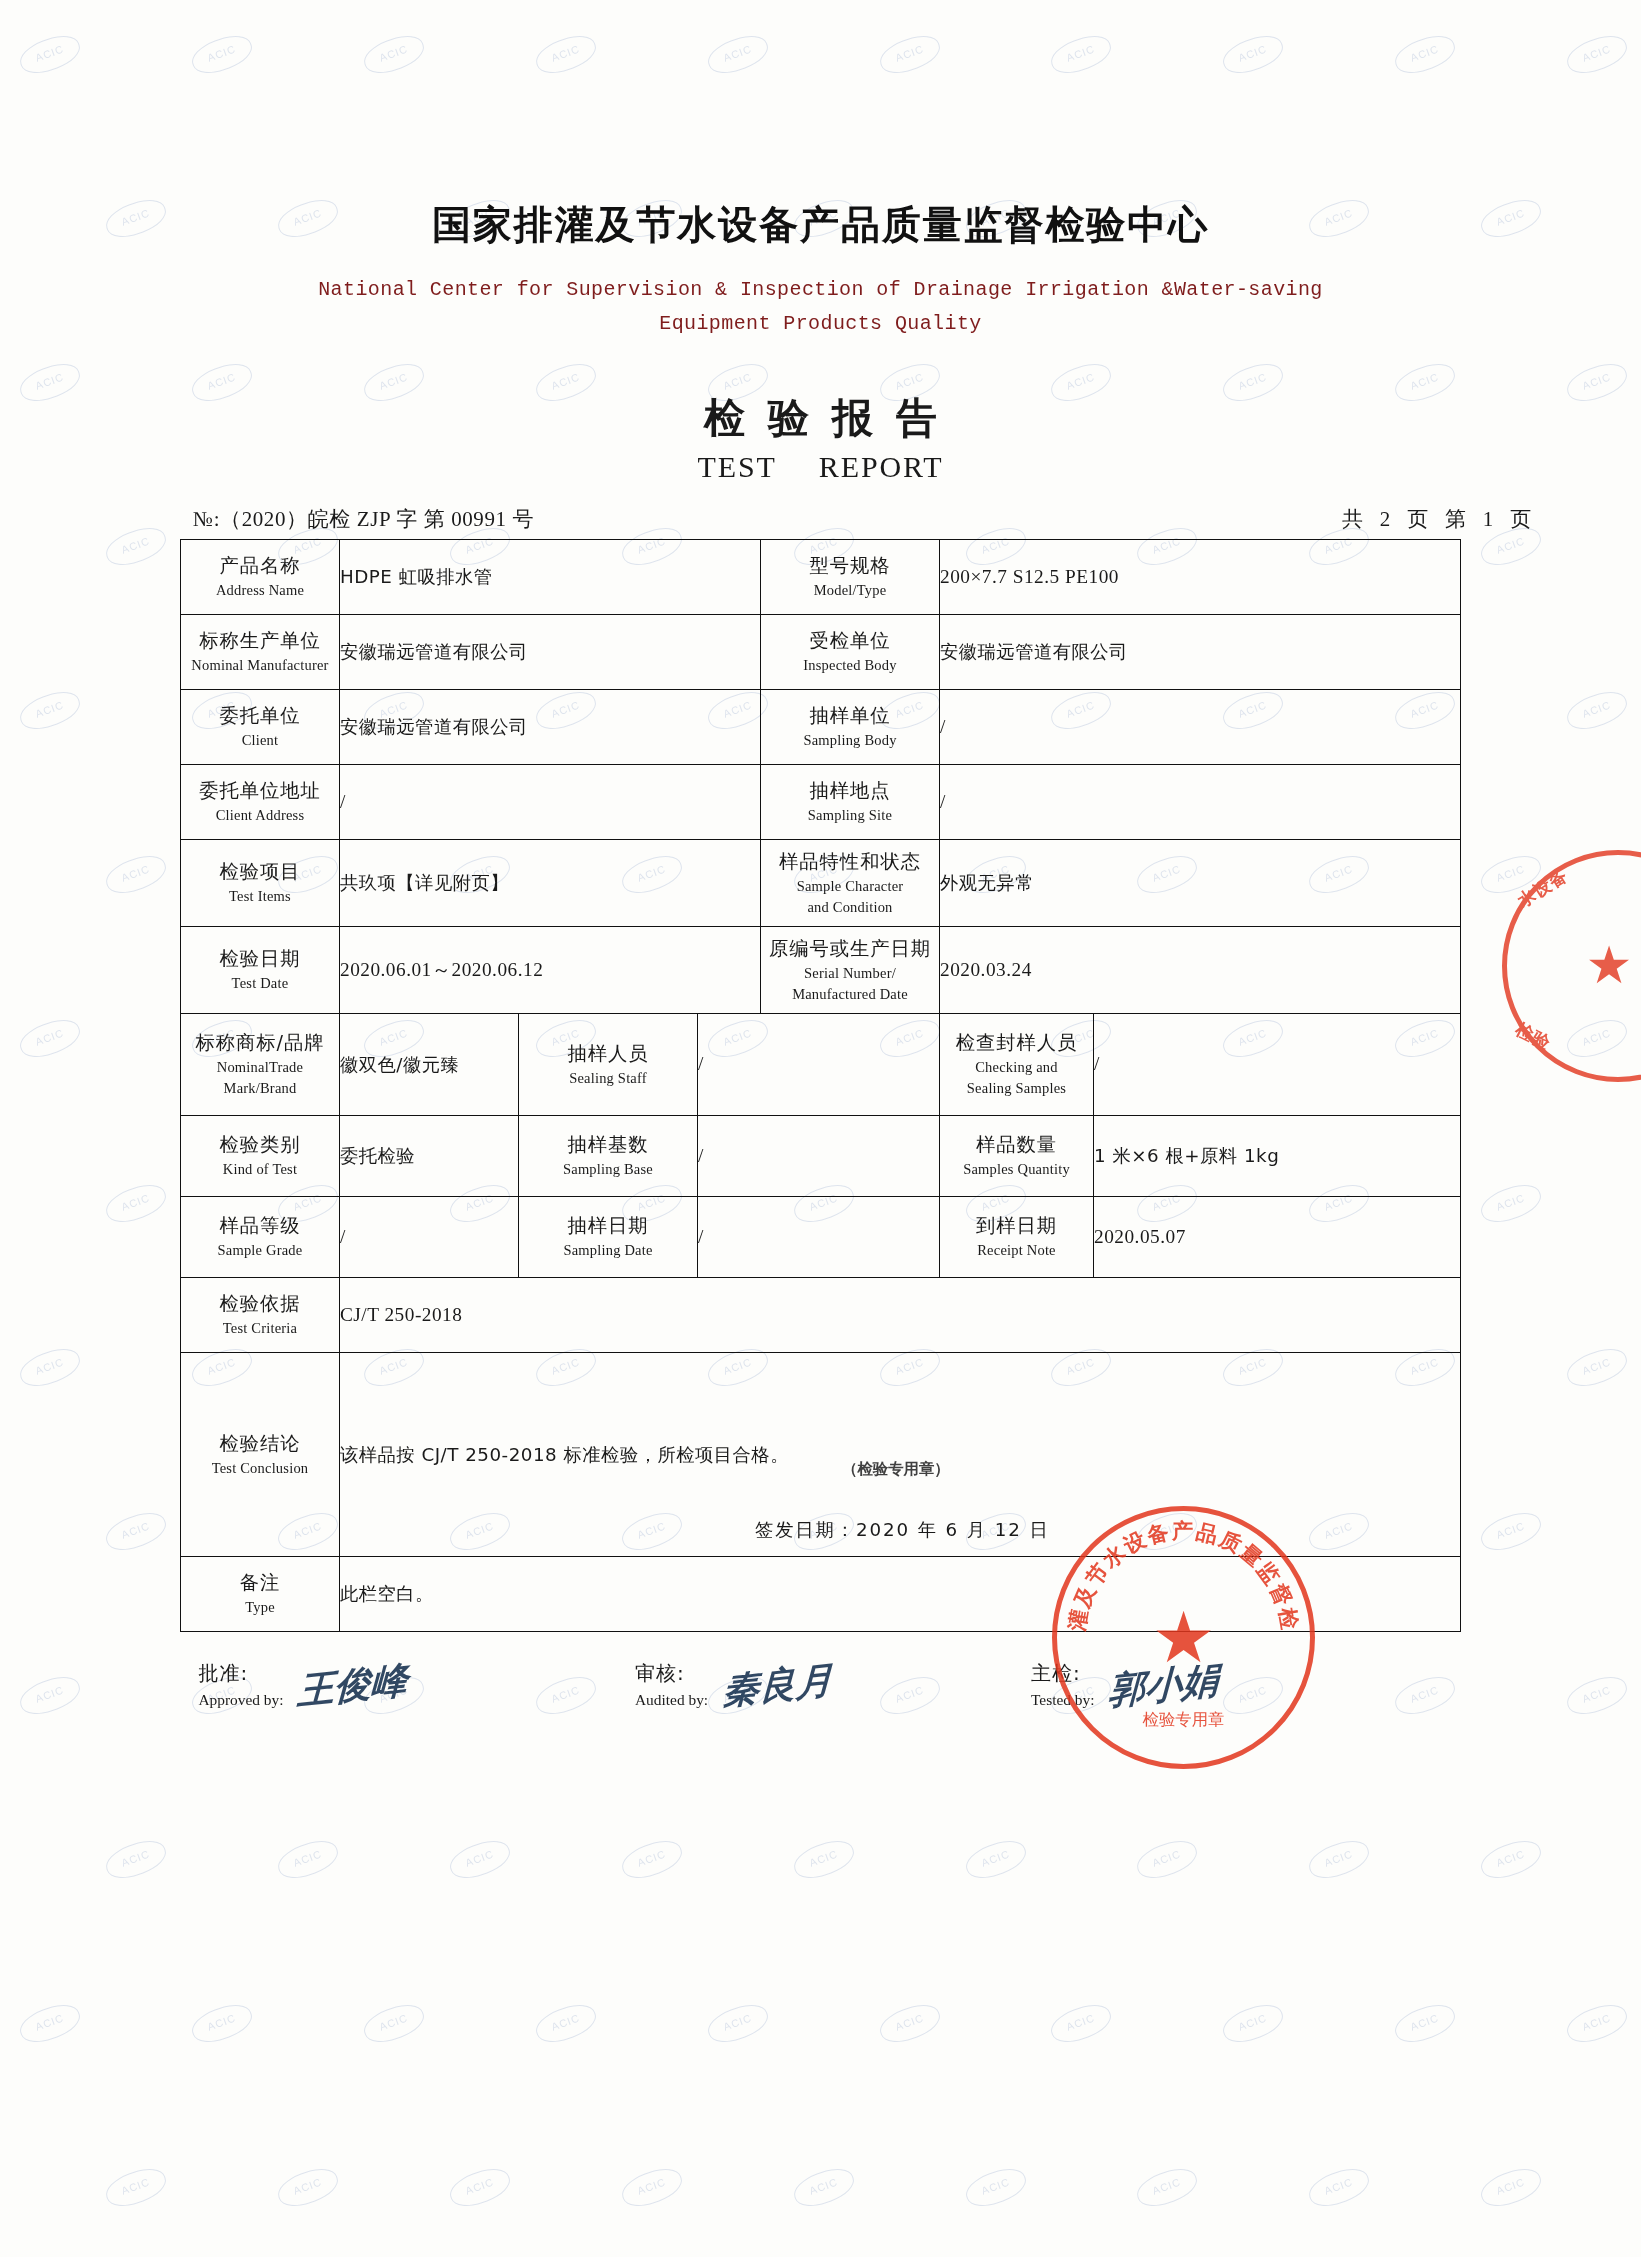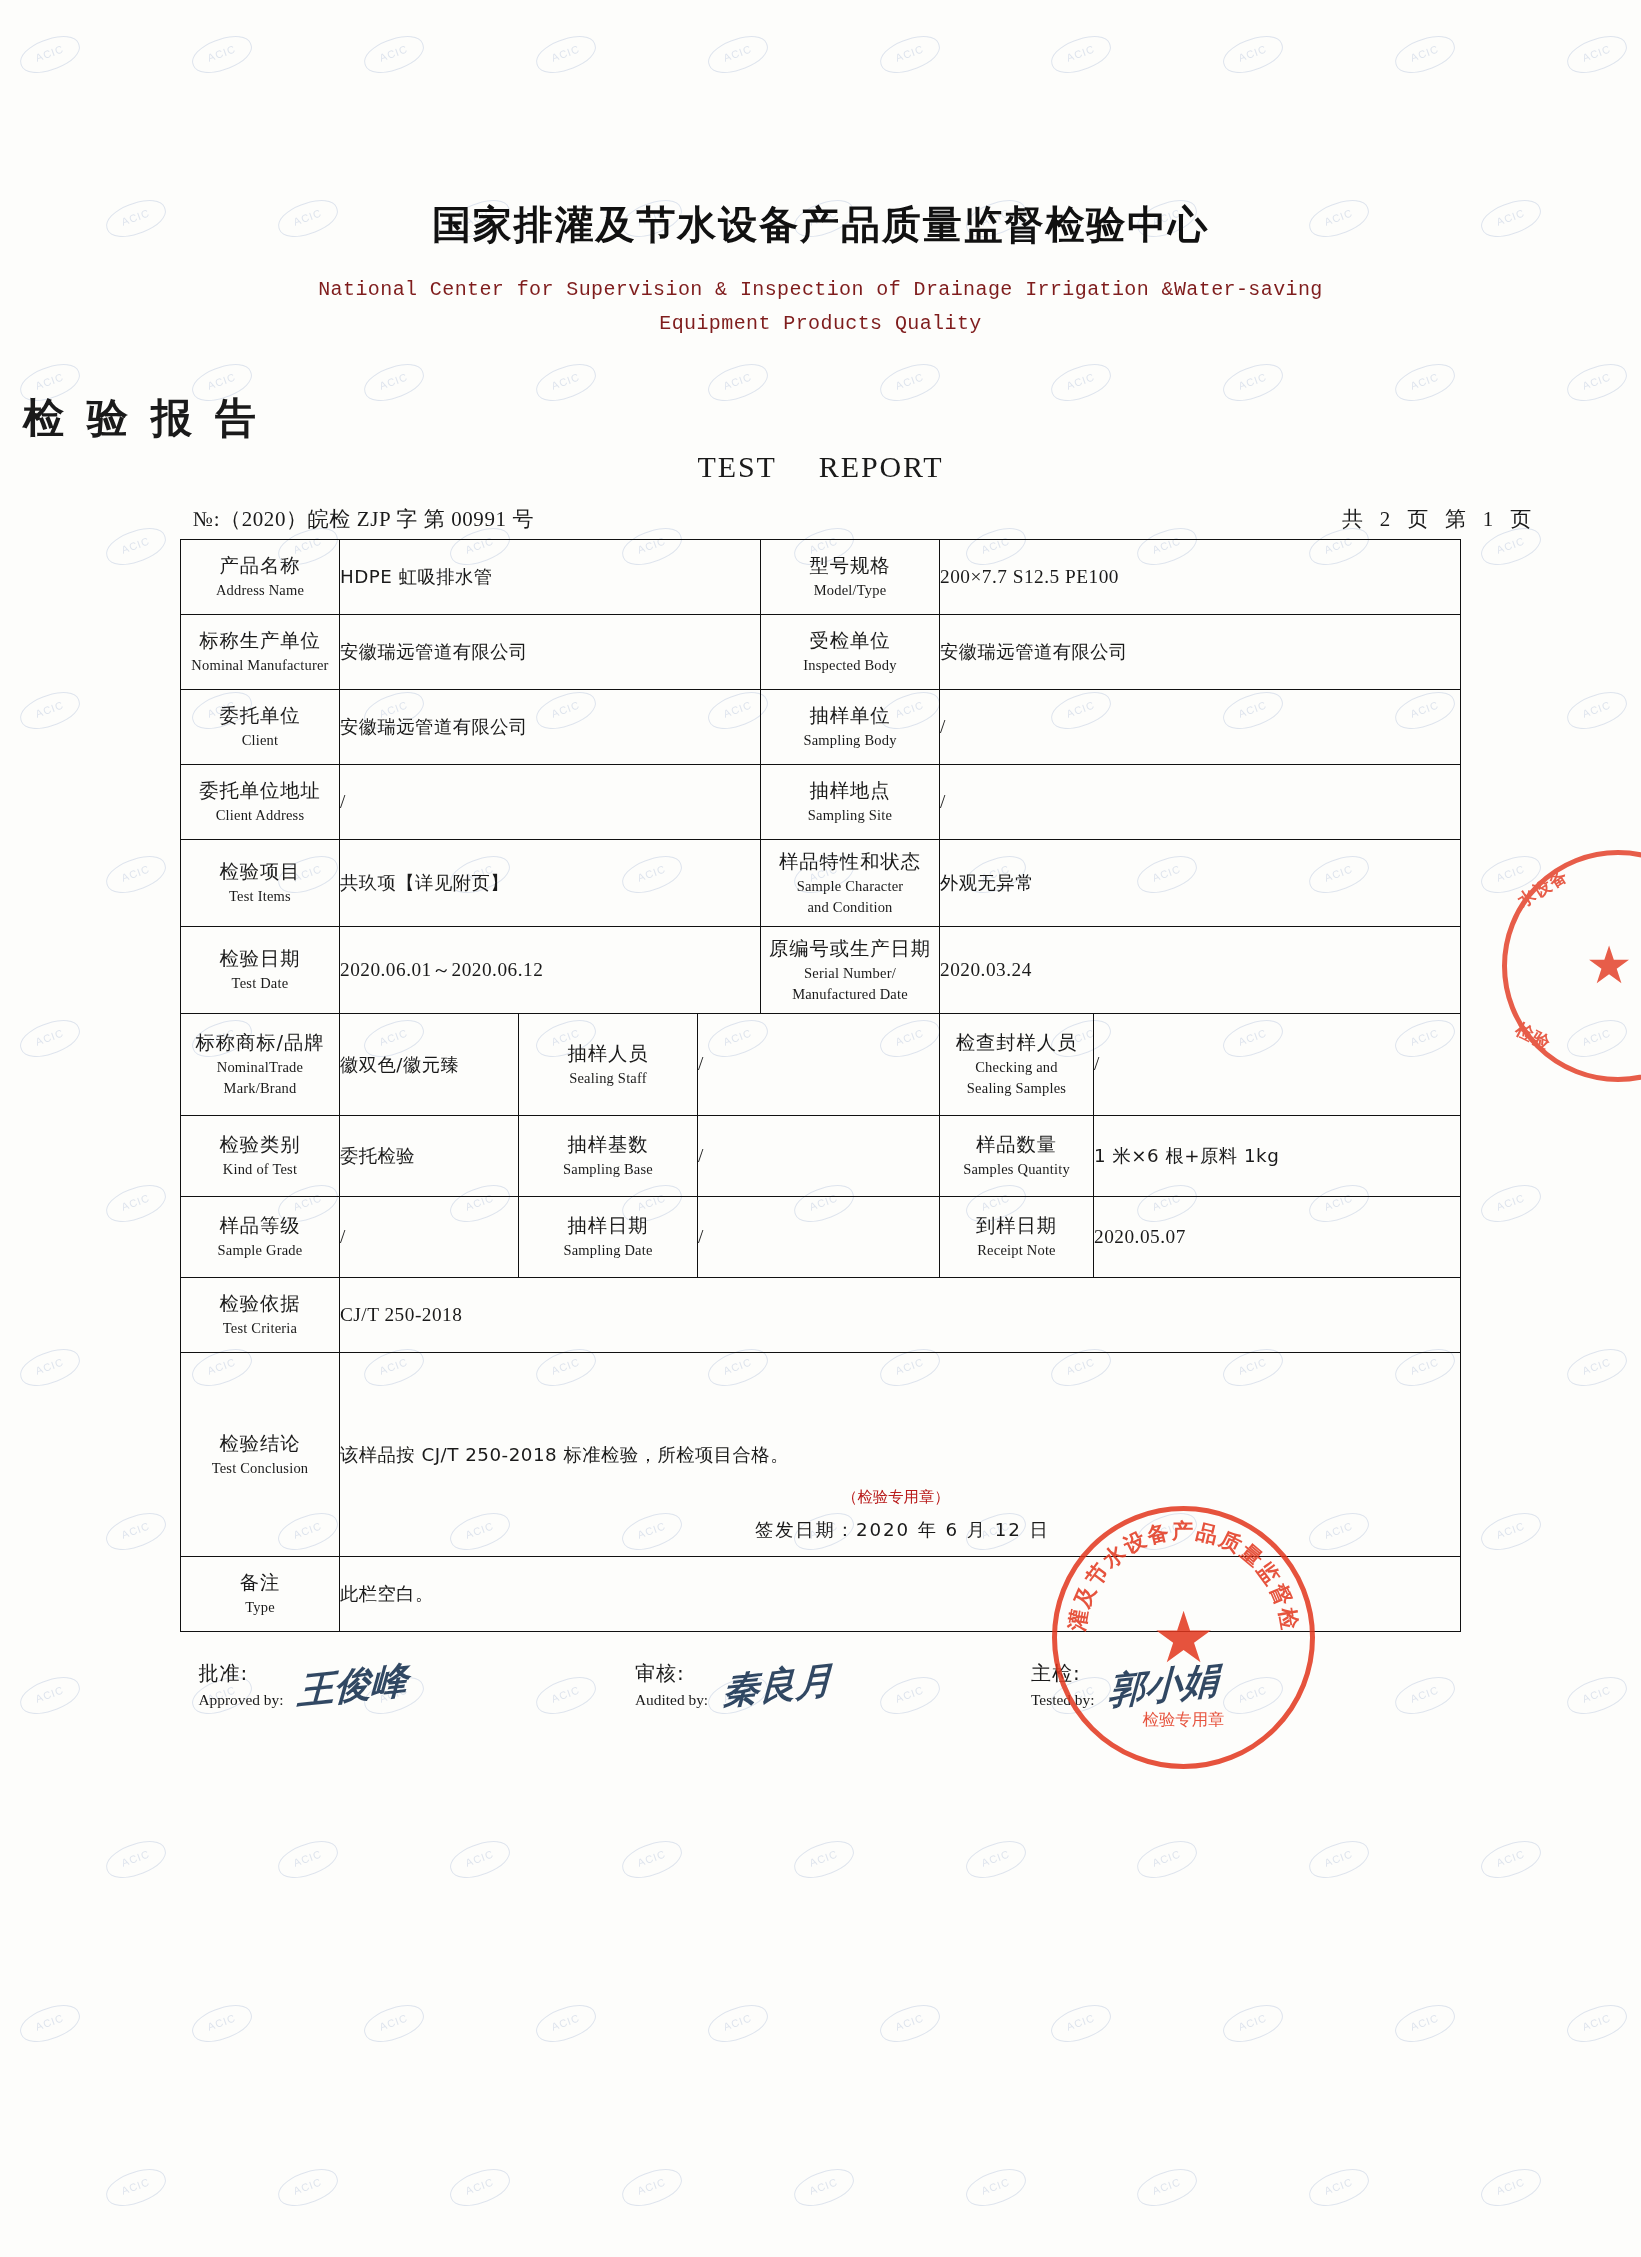--- a/index.html
+++ b/index.html
@@ -64,21 +64,21 @@
   .org-title-en {
     text-align: center;
     font-family: "Liberation Mono", monospace;
     font-size: 20px;
     letter-spacing: 0.4px;
     margin-top: 21px;
     line-height: 1.7;
     color: #7f1d1d;
   }
   .report-title-cn {
-    text-align: left;
+    text-align: center;
     font-family: "DejaVu Sans", sans-serif;
     font-weight: bold;
     font-size: 41px;
     letter-spacing: 23px;
     margin-top: 50px;
     padding-left: 23px;
   }
   .report-title-en {
     text-align: center;
     font-family: "Liberation Serif", serif;
@@ -173,24 +173,25 @@
     left: 415px;
     bottom: 13.5px;
     font-family: "DejaVu Sans", sans-serif;
     font-size: 18.3px;
     letter-spacing: 1.9px;
     white-space: nowrap;
   }
   .seal-note {
     position: absolute;
     left: 502px;
-    bottom: 48px;
+    bottom: 76px;
     font-family: "DejaVu Sans", sans-serif;
     font-size: 15.4px;
-    color: #b91c1c;
+    color: #404040;
+    font-weight: bold;
   }
 
   
   .seal {
     position: absolute;
     left: 1052px;
     top: 1506px;
     width: 253px;
     height: 253px;
     border: 5.8px solid #e2361d;

